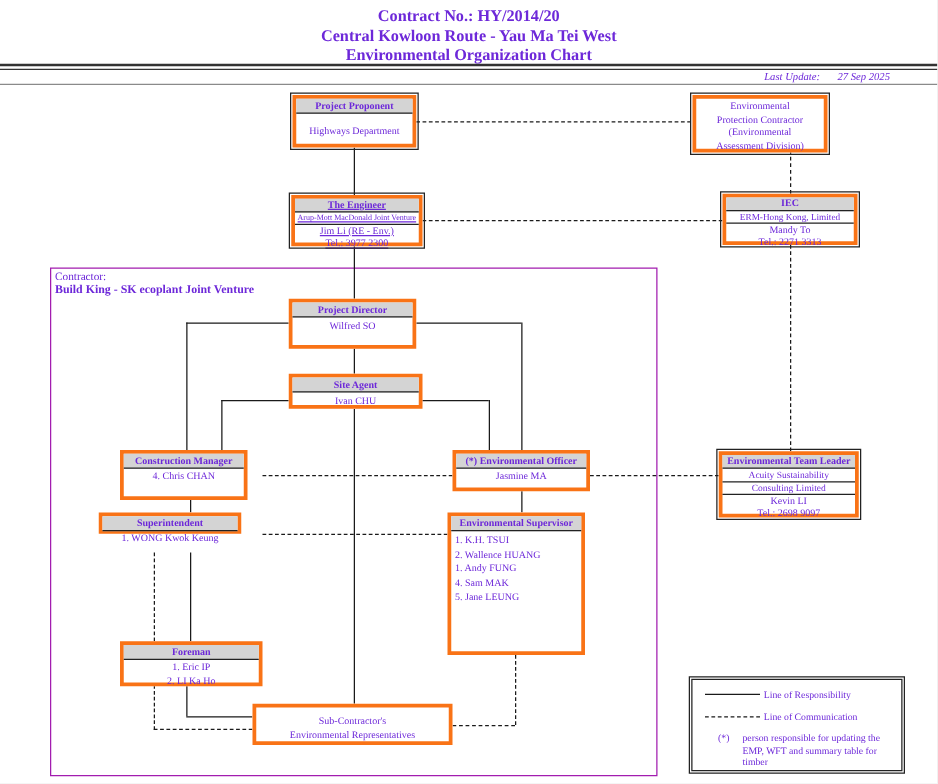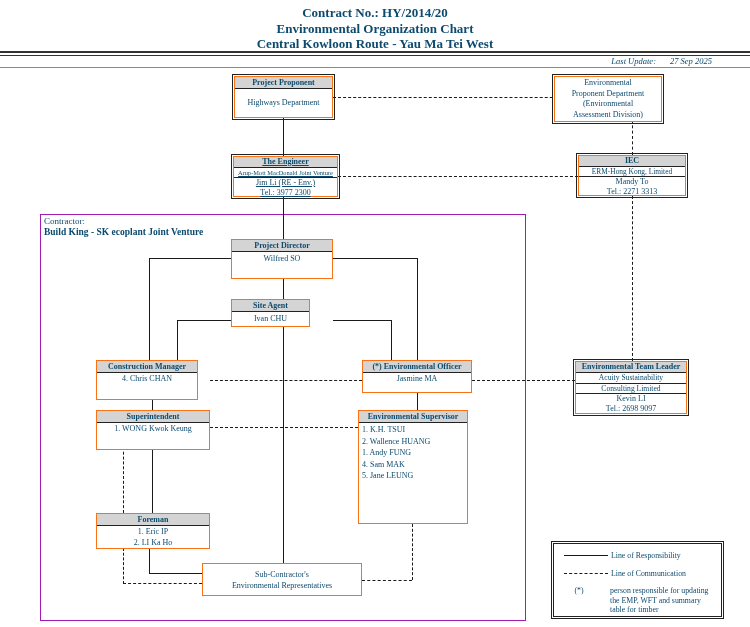--- a/index.html
+++ b/index.html
@@ -1,28 +1,28 @@
 <!DOCTYPE html>
 <html><head>
 <meta charset="utf-8">
 <style>
   html,body{margin:0;padding:0;background:#e8e8e8;}
   #page{position:relative;width:750px;height:627px;background:#ffffff;
-        font-family:"Liberation Serif","DejaVu Serif",serif;color:#0c4a6e;overflow:hidden;}
+        font-family:"Liberation Serif","DejaVu Serif",serif;color:#6d28d9;overflow:hidden;}
   
   .titleblock{position:absolute;top:5px;left:0;width:750px;text-align:center;}
   .titleblock div{font-weight:bold;font-size:13px;line-height:15.5px;}
   .rule{position:absolute;left:0;width:750px;}
   .rule.r1{top:51px;border-top:2px solid #333;}
   .rule.r2{top:55px;border-top:1px solid #333;}
   .rule.r3{top:67px;border-top:1px solid #8a8a8a;}
   .lastupdate{position:absolute;top:56px;right:38px;font-style:italic;font-size:8.5px;}
   .lastupdate span{margin-left:14px;}
   
-  .box{position:absolute;background:#fff;border:1px solid #f97316;box-sizing:border-box;
+  .box{position:absolute;background:#fff;border:3px solid #f97316;box-sizing:border-box;
        text-align:center;font-size:8px;line-height:10px;z-index:3;}
   .box.dbl{outline:1px solid #222;outline-offset:1px;}
   .hdr{background:#d4d4d4;border-bottom:1px solid #222;font-weight:bold;
        font-size:8px;line-height:11px;height:12px;box-sizing:border-box;white-space:nowrap;overflow:hidden;}
   .sub{border-bottom:1px solid #222;font-size:6.4px;line-height:9px;white-space:nowrap;overflow:hidden;}
   .body-center{display:flex;align-items:center;justify-content:center;}
   .members{text-align:left;padding:1px 0 0 3px;font-size:8px;line-height:11.5px;}
   
   .contractor{position:absolute;left:40px;top:214px;width:486px;height:407px;
               border:1px solid #a21caf;box-sizing:border-box;z-index:1;}
@@ -37,31 +37,31 @@
   
   .legend{position:absolute;left:553px;top:543px;width:169px;height:74px;border:1px solid #222;
           outline:1px solid #222;outline-offset:1px;box-sizing:border-box;background:#fff;
           font-size:7.8px;line-height:9.5px;z-index:3;padding:7px 6px 0 10px;}
   .legrow{display:flex;align-items:center;margin-bottom:8px;}
   .legsample{width:44px;flex:0 0 44px;margin-right:3px;}
   .legsample.solid{border-top:1px solid #1a1a1a;}
   .legsample.dashed{border-top:1px dashed #1a1a1a;}
   .legrow3{display:flex;align-items:flex-start;}
   .legast{width:30px;flex:0 0 30px;text-align:center;}
-  .legtext{width:118px;text-align:left;margin-left:16px;}
+  .legtext{width:118px;text-align:left;}
 </style>
 </head>
 <body>
 
 <div id="page">
 
   <div class="titleblock">
     <div>Contract No.: HY/2014/20</div>
+    <div>Central Kowloon Route - Yau Ma Tei West</div>
     <div>Environmental Organization Chart</div>
-    <div>Central Kowloon Route - Yau Ma Tei West</div>
   </div>
   <div class="rule r1"></div>
   <div class="rule r2"></div>
   <div class="rule r3"></div>
   <div class="lastupdate">
     <em>Last Update:</em><span>27 Sep 2025</span>
   </div>
 
   <div class="contractor">
     <div class="contractor-label">
@@ -101,21 +101,21 @@
   <div class="vline dash" style="left:412px;top:524px;height:56px;"></div>
   <div class="hline dash" style="left:362px;top:580px;width:50px;"></div>
 
   <div class="box dbl" style="left:234px;top:76px;width:99px;height:42px;">
     <div class="hdr">Project Proponent</div>
     <div class="body-center" style="height:28px;">Highways Department</div>
   </div>
 
   <div class="box dbl" style="left:554px;top:76px;width:108px;height:46px;padding-top:1px;line-height:10.5px;">
     <div>Environmental</div>
-    <div>Proponent Department</div>
+    <div>Protection Contractor</div>
     <div>(Environmental</div>
     <div>Assessment Division)</div>
   </div>
 
   <div class="box dbl" style="left:233px;top:156px;width:105px;height:41px;text-decoration:underline;">
     <div class="hdr" style="height:11px;line-height:10px;">The Engineer</div>
     <div class="sub">Arup-Mott MacDonald Joint Venture</div>
     <div>Jim Li (RE - Env.)</div>
     <div>Tel.: 3977 2300</div>
   </div>
@@ -125,36 +125,36 @@
     <div class="sub" style="font-size:7.4px;">ERM-Hong Kong, Limited</div>
     <div>Mandy To</div>
     <div>Tel.: 2271 3313</div>
   </div>
 
   <div class="box" style="left:231px;top:239px;width:102px;height:40px;">
     <div class="hdr">Project Director</div>
     <div class="body-center" style="height:14px;">Wilfred SO</div>
   </div>
 
-  <div class="box" style="left:231px;top:299px;width:79px;height:28px;">
+  <div class="box" style="left:231px;top:299px;width:107px;height:28px;">
     <div class="hdr">Site Agent</div>
     <div class="body-center" style="height:14px;">Ivan CHU</div>
   </div>
 
   <div class="box" style="left:96px;top:360px;width:102px;height:40px;">
     <div class="hdr">Construction Manager</div>
     <div style="padding-top:1px;">4. Chris CHAN</div>
   </div>
 
   <div class="box" style="left:362px;top:360px;width:110px;height:33px;">
     <div class="hdr">(*) Environmental Officer</div>
     <div style="padding-top:1px;">Jasmine MA</div>
   </div>
 
-  <div class="box" style="left:96px;top:410px;width:114px;height:40px;">
+  <div class="box" style="left:79px;top:410px;width:114px;height:17px;">
     <div class="hdr">Superintendent</div>
     <div style="padding-top:1px;">1. WONG Kwok Keung</div>
   </div>
 
   <div class="box" style="left:358px;top:410px;width:110px;height:114px;">
     <div class="hdr">Environmental Supervisor</div>
     <div class="members">
       <div>1. K.H. TSUI</div>
       <div>2. Wallence HUANG</div>
       <div>1. Andy FUNG</div>

